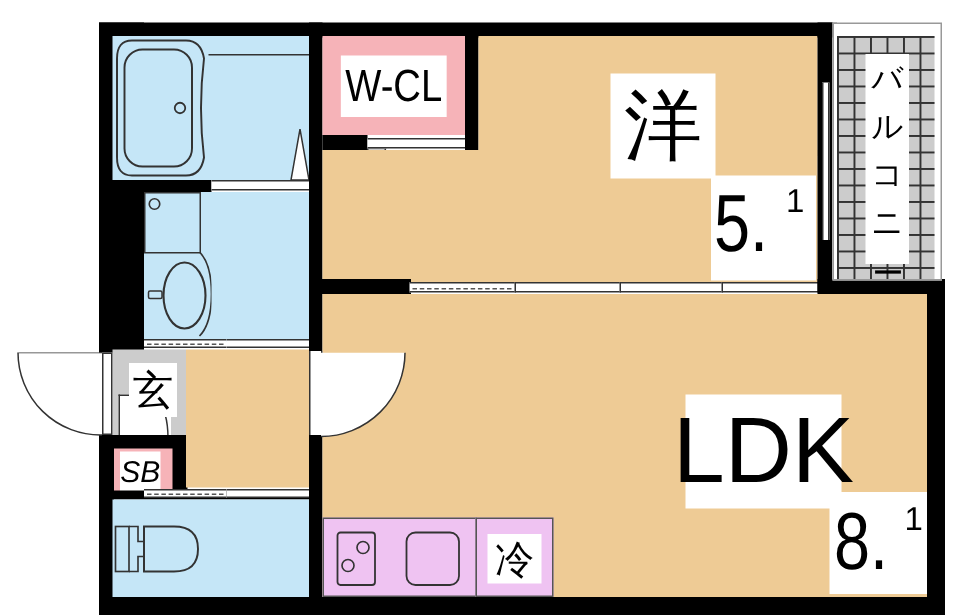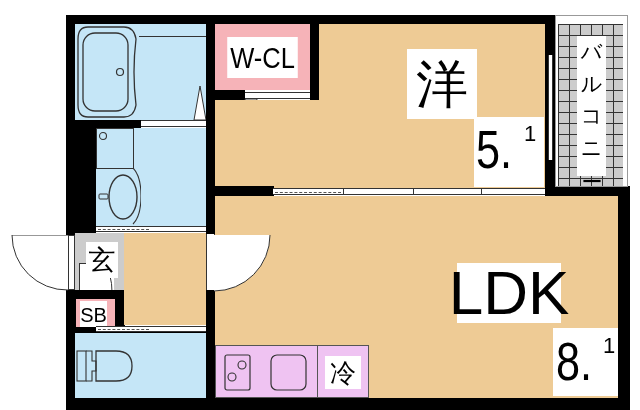--- a/index.html
+++ b/index.html
@@ -62,21 +62,21 @@
     <path d="M58 55 A55 55 0 0 1 2 0 H58" fill="#fff" stroke="#333" stroke-width="1"></path>
   </svg>
   <div class="abs gray" style="left:75px;top:233px;width:49px;height:57px;"></div>
   <div class="abs white" style="left:79px;top:263px;width:35px;height:28px;border-left:1px solid #333;border-top:1px solid #333;"></div>
   <svg style="left:104px;top:264px;" width="10" height="28" viewBox="0 0 10 28">
     <path d="M0 0 Q8 10 8 28" fill="none" stroke="#333" stroke-width="1"></path>
   </svg>
   <div class="abs label" style="left:86px;top:242px;width:32px;height:36px;font-size:27px;">玄</div>
   <div class="abs wall" style="left:73px;top:290px;width:52px;height:40px;"></div>
   <div class="abs pink" style="left:76px;top:299px;width:39px;height:29px;"></div>
-  <div class="abs label" style="left:80px;top:301px;width:27px;height:27px;font-size:20px;">SB</div>
+  <div class="abs label" style="left:80px;top:301px;width:27px;height:27px;font-size:20px;font-style:italic;">SB</div>
 
   <div class="abs wood" style="left:124px;top:233px;width:82px;height:92px;"></div>
   <div class="abs wall" style="left:206px;top:15px;width:9px;height:219px;"></div>
   <div class="abs wall" style="left:206px;top:290px;width:9px;height:120px;"></div>
 
   <div class="abs wall" style="left:73px;top:327px;width:135px;height:6px;"></div>
   <div class="abs dashed" style="left:96px;top:326px;width:55px;height:6px;"></div>
   <div class="abs door-line" style="left:151px;top:326px;width:55px;height:6px;"></div>
   <div class="abs bath" style="left:75px;top:333px;width:131px;height:65px;"></div>
   <svg style="left:76px;top:349px;" width="60" height="34" viewBox="0 0 60 34">
@@ -122,21 +122,21 @@
     <span>ニ</span>
     <span style="writing-mode:vertical-rl;">ー</span>
   </div>
 
   <div class="abs wood" style="left:215px;top:196px;width:403px;height:202px;"></div>
   <div class="abs white" style="left:206px;top:234px;width:9px;height:56px;border-left:1px solid #333;border-right:1px solid #333;"></div>
   <svg style="left:214px;top:235px;" width="60" height="58" viewBox="0 0 60 58">
     <path d="M0 0 H56 A56 56 0 0 1 0 56 Z" fill="#fff" stroke="none"></path>
     <path d="M56 0 A56 56 0 0 1 0 56" fill="none" stroke="#333" stroke-width="1"></path>
   </svg>
-  <div class="abs label" style="left:457px;top:263px;width:104px;height:60px;font-size:62px;">LDK</div>
+  <div class="abs label" style="left:457px;top:263px;width:104px;height:76px;font-size:62px;">LDK</div>
   <div class="abs white" style="left:553px;top:328px;width:65px;height:68px;"></div>
   <div class="abs" style="left:553px;top:328px;width:65px;height:68px;">
     <span class="abs" style="left:3px;top:6px;font-size:54px;line-height:1;font-family:'Liberation Sans',sans-serif;transform:scaleX(0.8);transform-origin:left;">8.</span>
     <span class="abs" style="left:50px;top:7px;font-size:22px;line-height:1;font-family:'Liberation Sans',sans-serif;">1</span>
   </div>
 
   <div class="abs kitchen" style="left:215px;top:345px;width:103px;height:53px;border:1px solid #555;"></div>
   <svg style="left:224px;top:354px;" width="28" height="38" viewBox="0 0 28 38">
     <rect x="1" y="1" width="25" height="35" rx="2" fill="none" stroke="#333" stroke-width="1.2"></rect>
     <circle cx="18" cy="11" r="4" fill="none" stroke="#333" stroke-width="1.1"></circle>

